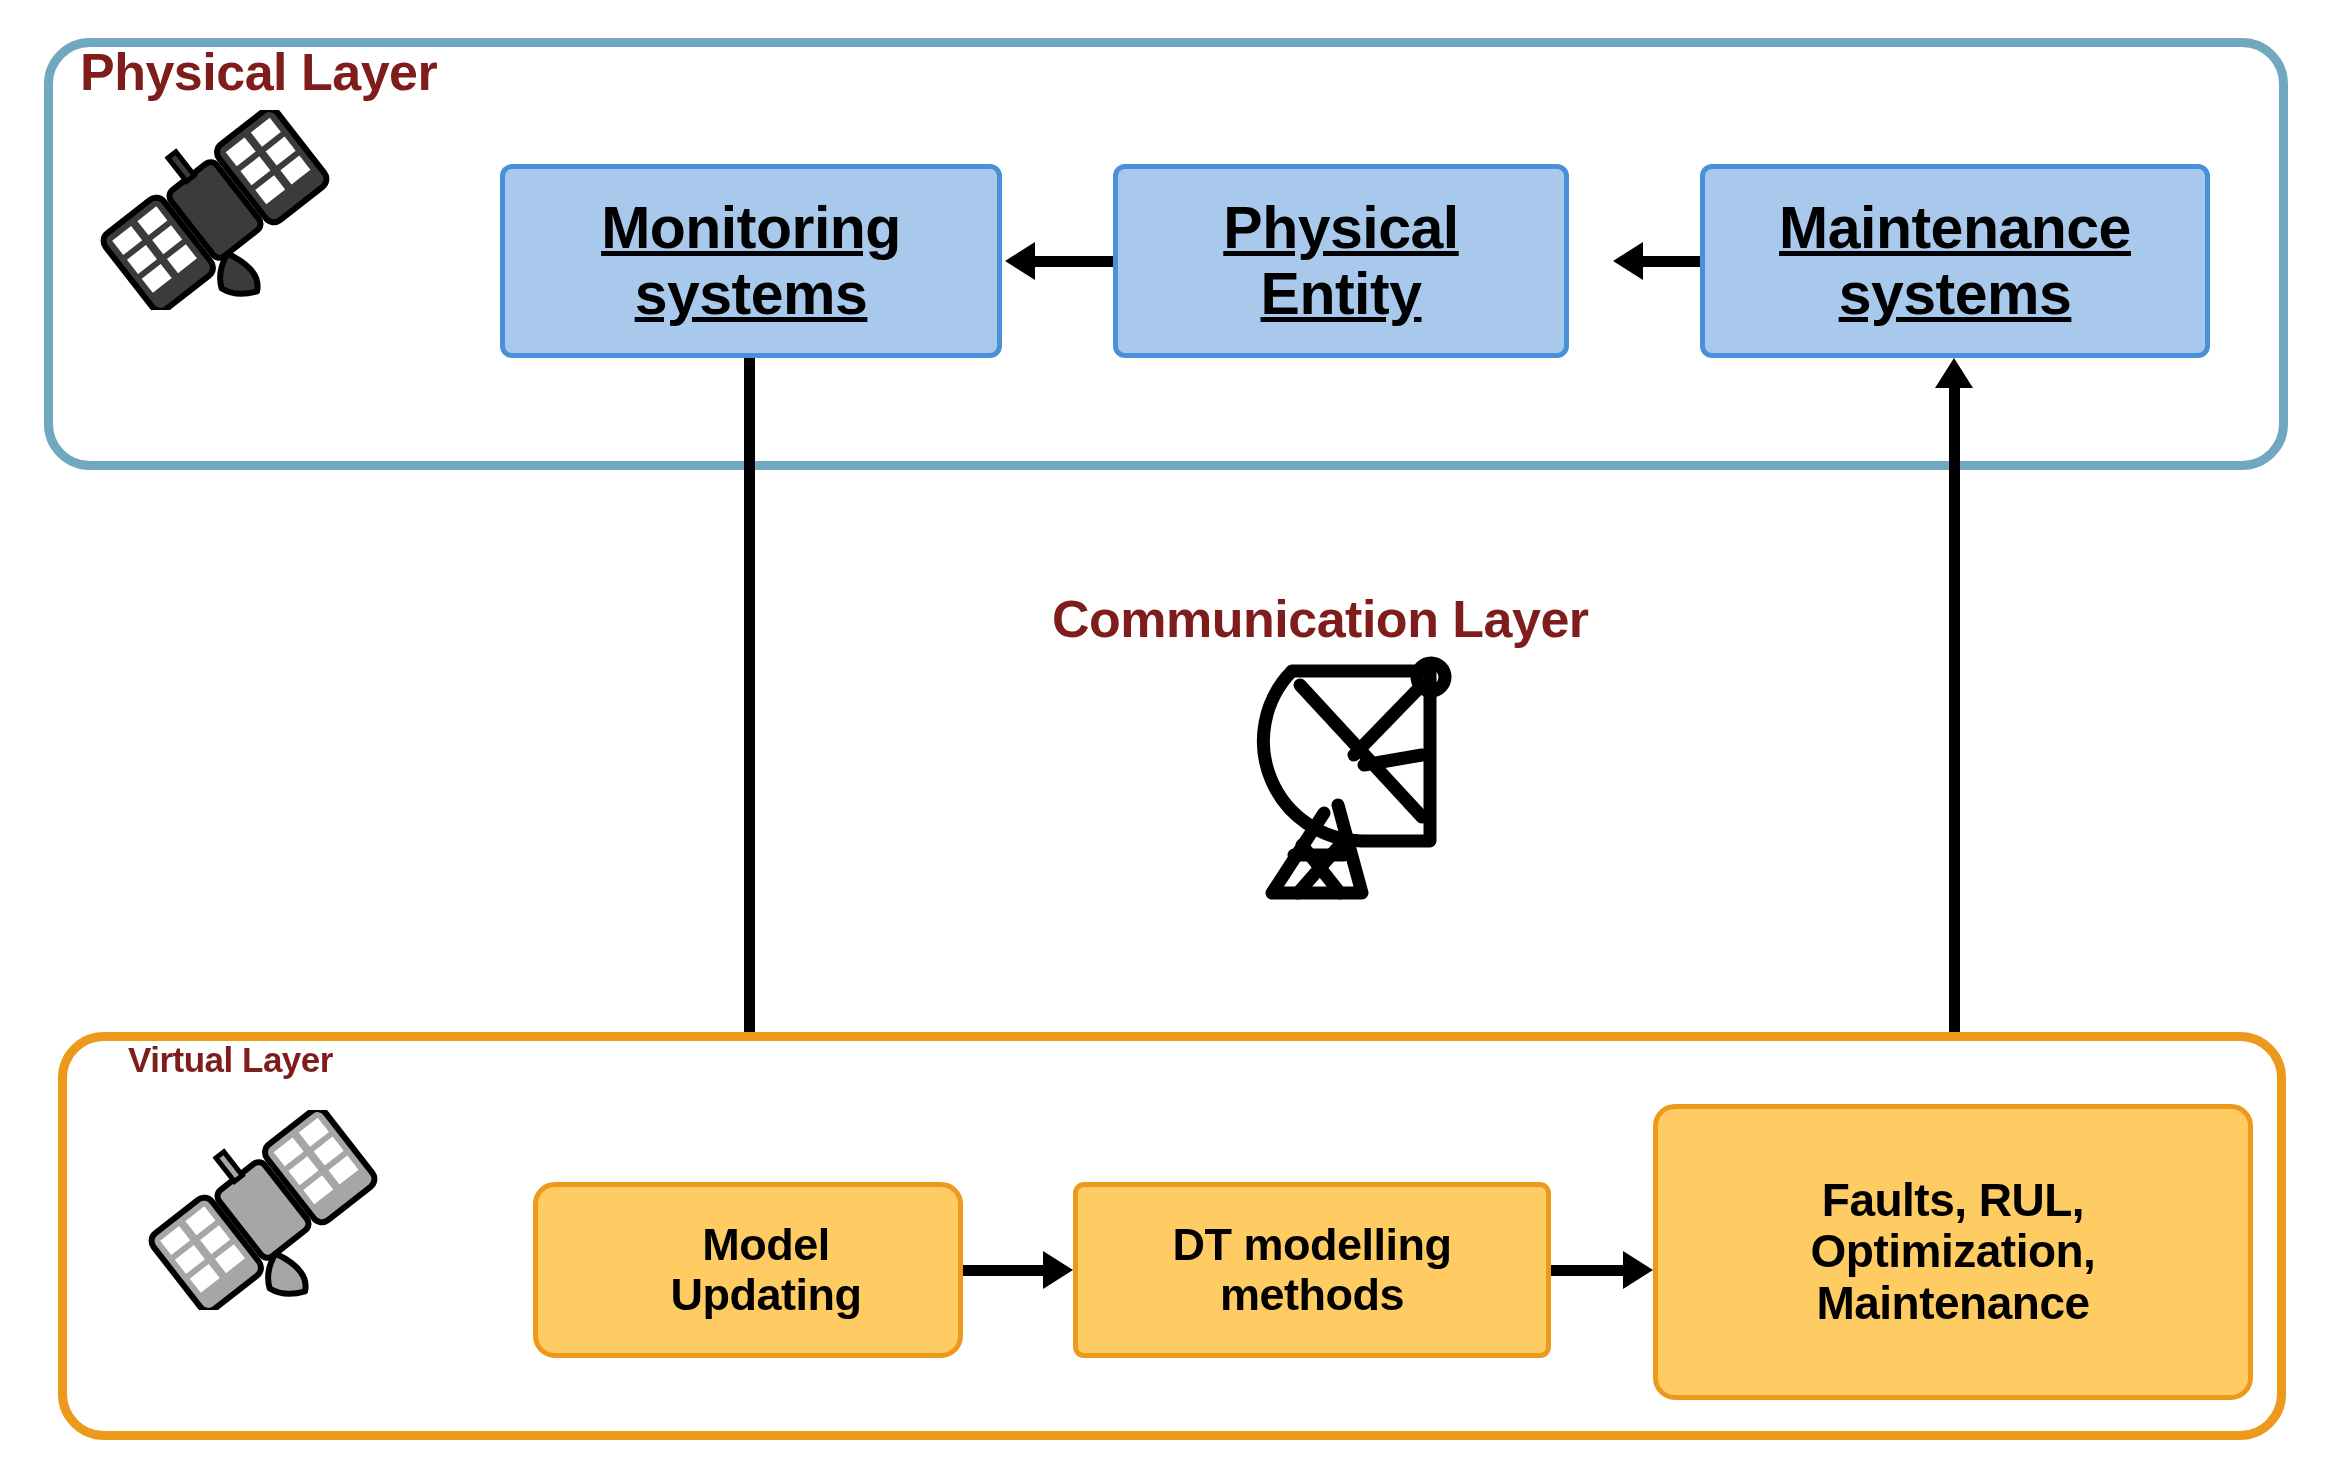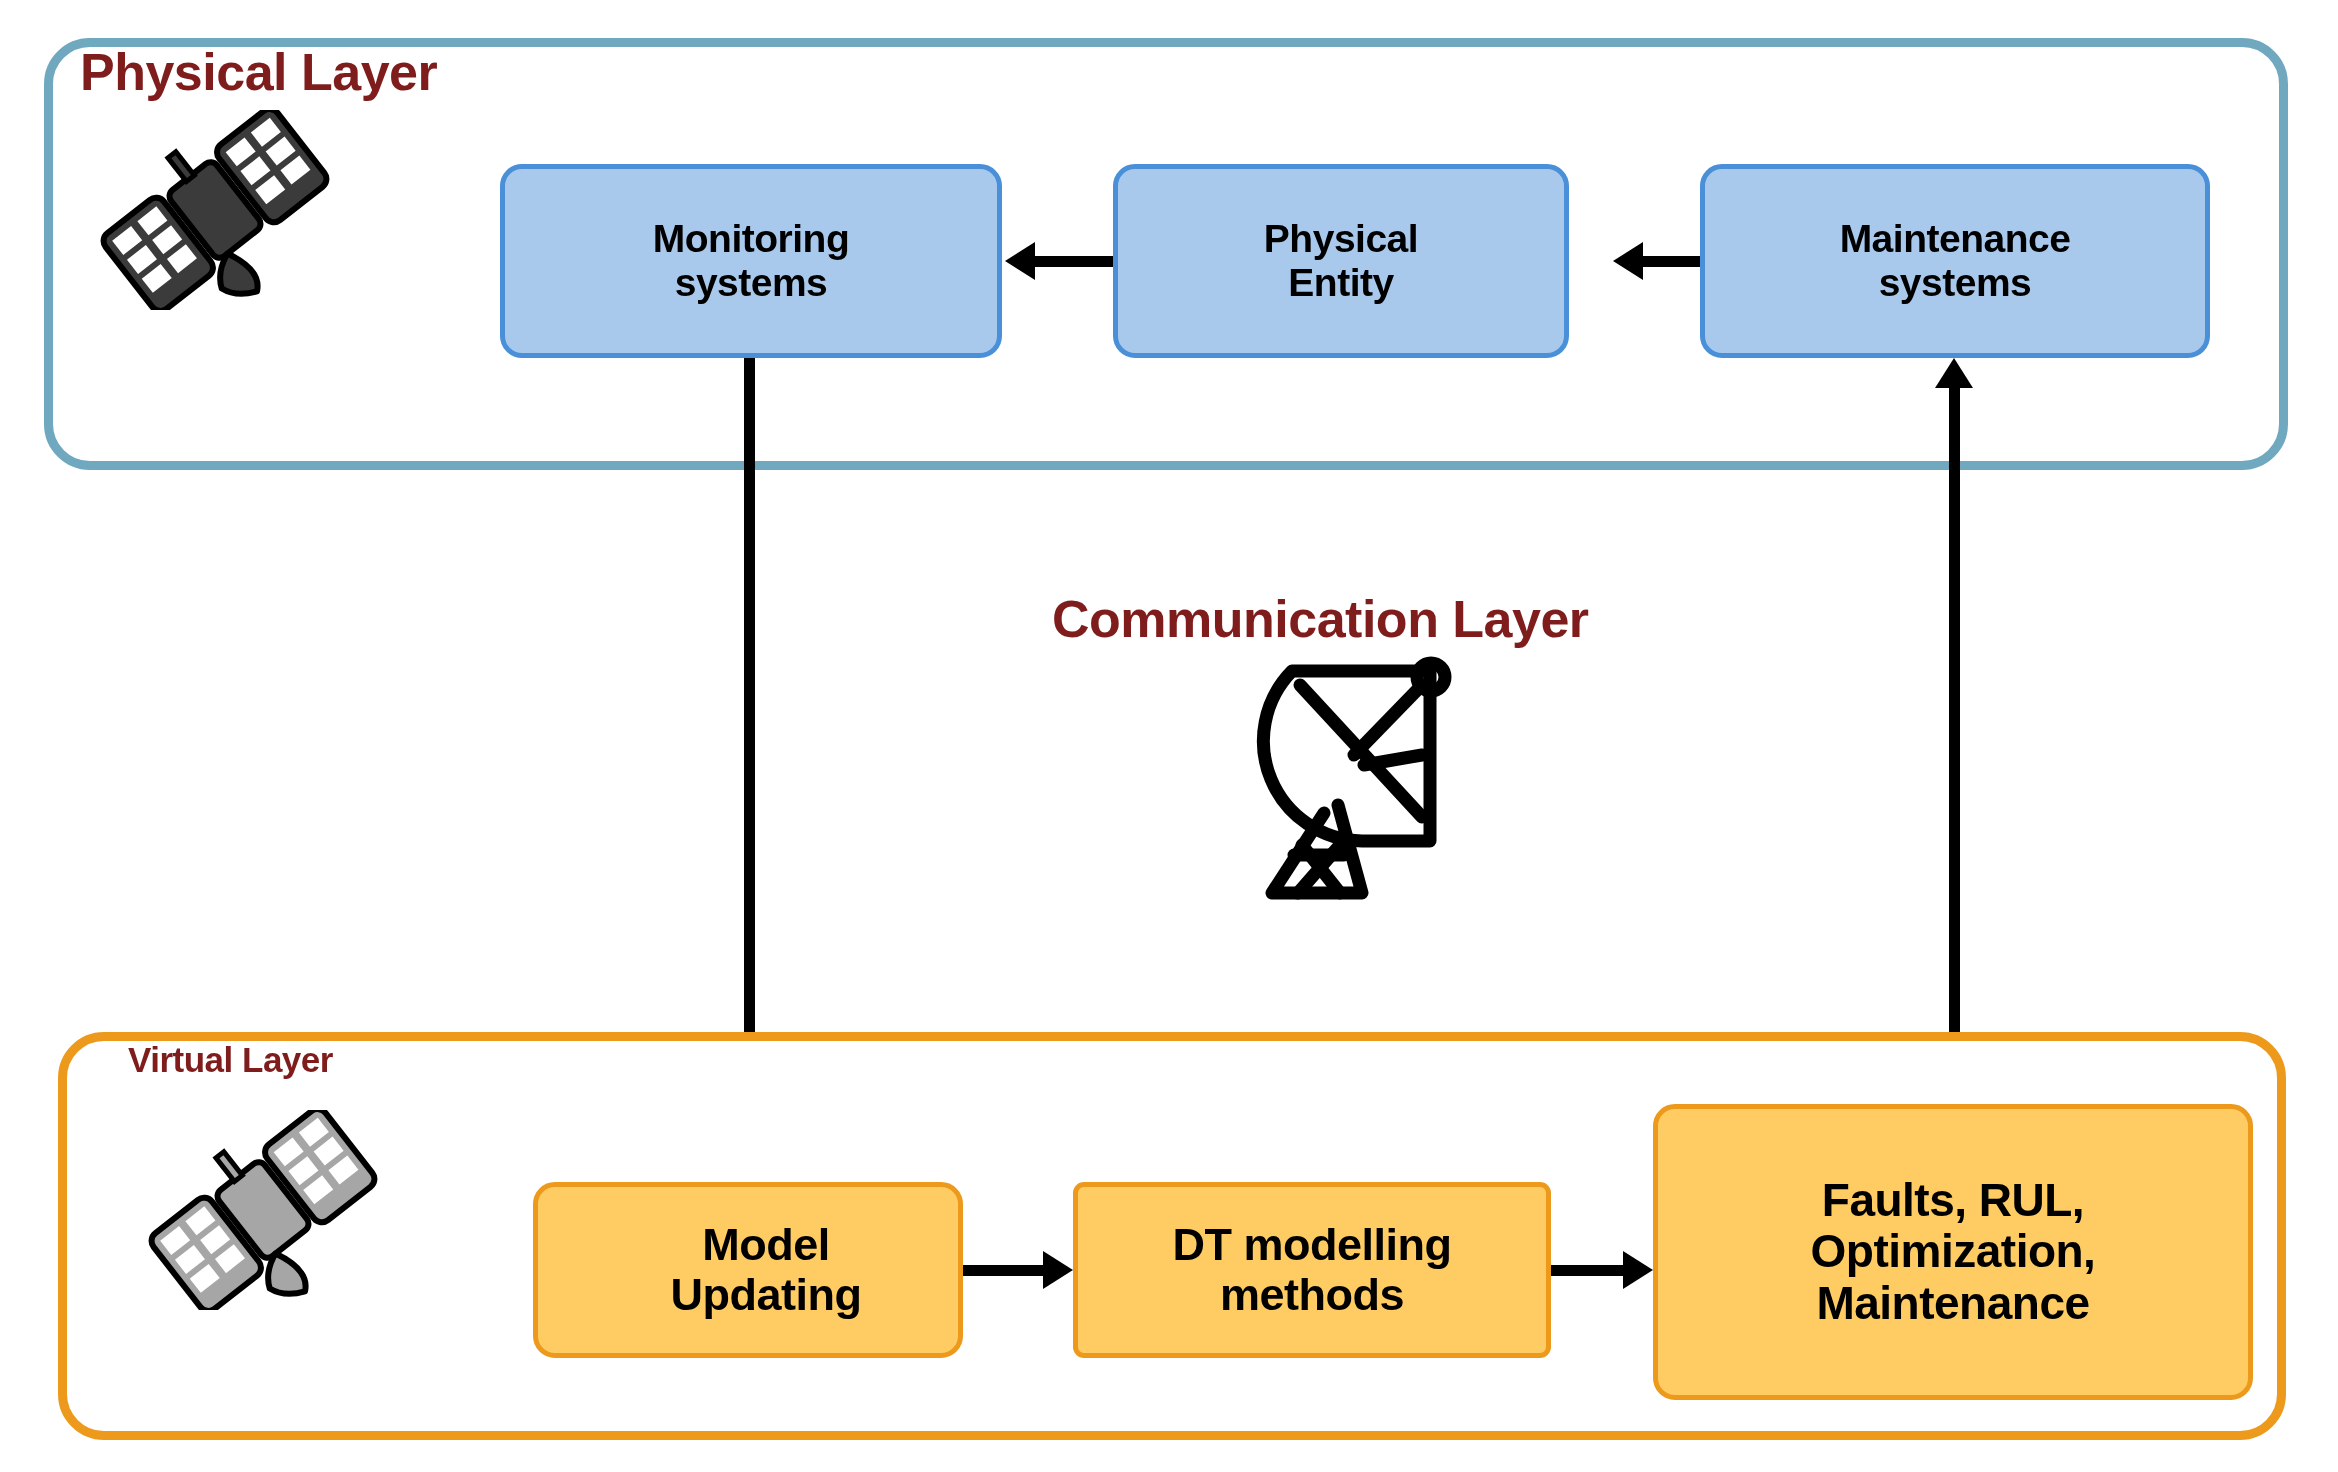--- a/index.html
+++ b/index.html
@@ -67,22 +67,23 @@
     text-align: center;
     font-weight: bold;
     color: #000000;
     line-height: 1.12;
     letter-spacing: -0.5px;
     white-space: pre-line;
   }
   .pbox.blue {
     background: #A8C9EC;
     border: 5px solid #4A90D9;
-    border-radius: 22px;
-    font-size: 39px;
+    border-radius: 12px;
+    font-size: 59px;
+    text-decoration: underline;
   }
   .pbox.orange {
     background: #FFCC63;
     border: 5px solid #ED9A1C;
     border-radius: 22px;
     font-size: 45px;
   }
 
   #box-monitoring-systems   { left: 500px;  top: 164px;  width: 502px; height: 194px; }
   #box-physical-entity      { left: 1113px; top: 164px;  width: 456px; height: 194px; }

